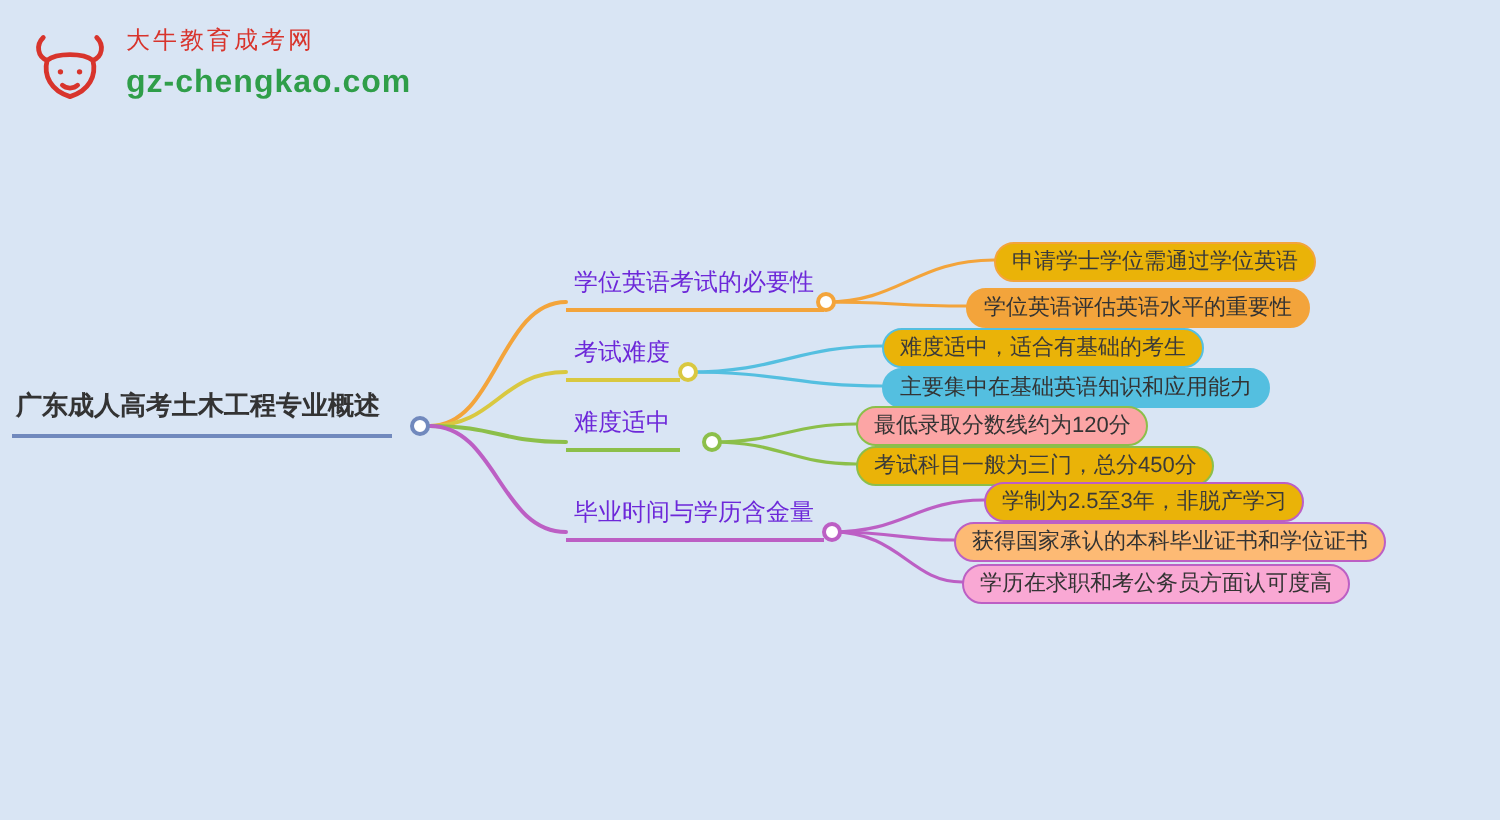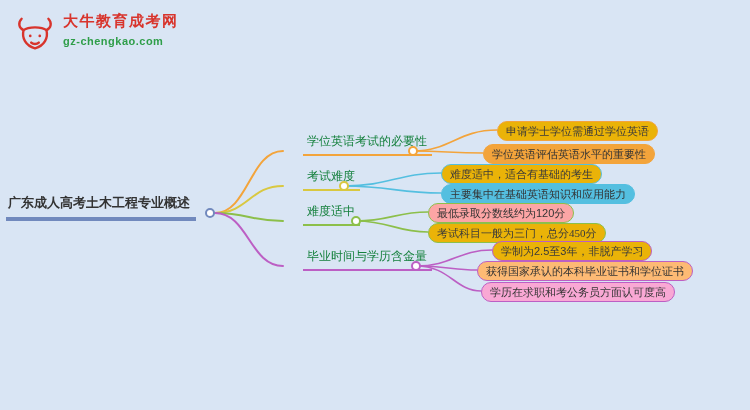--- a/index.html
+++ b/index.html
@@ -8,44 +8,43 @@
     position:relative;
     overflow:hidden;
     font-family:"Liberation Sans", sans-serif;
     background:#d9e5f4;
   }
   .links { position:absolute; left:0; top:0; }
   .node { position:absolute; white-space:nowrap; }
   .root-label {
     font-size:13px; font-weight:bold; color:#333;
     padding:2px 6px 5px 2px;
-    border-bottom:4px solid #4d7c0f;
+    border-bottom:2px solid #4d7c0f;
   }
   .branch-label {
-    font-size:12px; color:#15803d;
+    font-size:12px; color:#6d28d9;
     padding:1px 5px 4px 4px;
     border-bottom:2px solid #999;
-    margin-left:20px;
   }
   .dot {
     position:absolute; width:10px; height:10px;
     border-radius:50%; background:#fff; border:2px solid #999;
   }
   .leaf {
     position:absolute; white-space:nowrap;
     font-size:11px; line-height:13px; color:#3a3a3a;
     padding:3px 8px 2px 8px;
     border:1.5px solid #999; border-radius:10px;
     background:#eab308;
   }
   .leaf.filled { color:#333; }
   .logo { position:absolute; left:14px; top:12px; display:flex; align-items:flex-start; gap:7px; }
   .logo-icon { flex:0 0 auto; margin-top:1px; }
-  .logo-text .site-name { font-size:15px; font-weight:bold; letter-spacing:1.5px; }
-  .logo-text .site-url { font-size:11px; font-weight:bold; margin-top:4px; letter-spacing:0.5px; }
+  .logo-text .site-name { font-size:12px; font-weight:normal; letter-spacing:1.5px; }
+  .logo-text .site-url { font-size:16px; font-weight:bold; margin-top:4px; letter-spacing:0.5px; }
 </style>
 </head>
 <body style="background-color: rgb(217, 229, 244);">
 
 <svg class="links" width="750" height="410">
   <g fill="none" stroke-width="2" stroke-linecap="round">
     <path d="M215 213 C248 213 250 151 283 151" stroke="#f3a43b"></path>
     <path d="M215 213 C248 213 250 186 283 186" stroke="#d9c840"></path>
     <path d="M215 213 C248 213 250 221 283 221" stroke="#8cbf4a"></path>
     <path d="M215 213 C248 213 250 266 283 266" stroke="#bc5fc4"></path>
@@ -89,19 +88,19 @@
 <div class="leaf filled" style="left: 483px; top: 144px; border-color: rgb(243, 164, 59); background-color: rgb(243, 164, 59);">学位英语评估英语水平的重要性</div>
 
 <div class="node branch-label" style="left: 283px; top: 167px; border-bottom-color: rgb(217, 200, 64); text-align: center;">考试难度</div>
 <div class="dot" style="left: 339px; top: 181px; border-color: rgb(217, 200, 64);"></div>
 <div class="leaf" style="left: 441px; top: 164px; border-color: rgb(84, 191, 224); text-align: center;">难度适中，适合有基础的考生</div>
 <div class="leaf filled" style="left: 441px; top: 184px; border-color: rgb(84, 191, 224); background-color: rgb(84, 191, 224);">主要集中在基础英语知识和应用能力</div>
 
 <div class="node branch-label" style="left: 283px; top: 202px; border-bottom-color: rgb(140, 191, 74);">难度适中</div>
 <div class="dot" style="left: 351px; top: 216px; border-color: rgb(140, 191, 74);"></div>
 <div class="leaf filled" style="left: 428px; top: 203px; border-color: rgb(140, 191, 74); background-color: #fca5a5;">最低录取分数线约为120分</div>
-<div class="leaf" style="left: 428px; top: 223px; border-color: rgb(140, 191, 74); font-family: Liberation Serif, serif;">考试科目一般为三门，总分450分</div>
+<div class="leaf" style="left: 428px; top: 223px; border-color: rgb(140, 191, 74);">考试科目一般为三门，总分450分</div>
 
 <div class="node branch-label" style="left: 283px; top: 247px; border-bottom-color: rgb(188, 95, 196);">毕业时间与学历含金量</div>
 <div class="dot" style="left: 411px; top: 261px; border-color: rgb(188, 95, 196);"></div>
 <div class="leaf" style="left: 492px; top: 241px; border-color: rgb(188, 95, 196);">学制为2.5至3年，非脱产学习</div>
 <div class="leaf filled" style="left: 477px; top: 261px; border-color: rgb(188, 95, 196); background-color: #fdba74;">获得国家承认的本科毕业证书和学位证书</div>
 <div class="leaf filled" style="left: 481px; top: 282px; border-color: rgb(188, 95, 196); background-color: #f9a8d4;">学历在求职和考公务员方面认可度高</div>
 
 </body></html>

